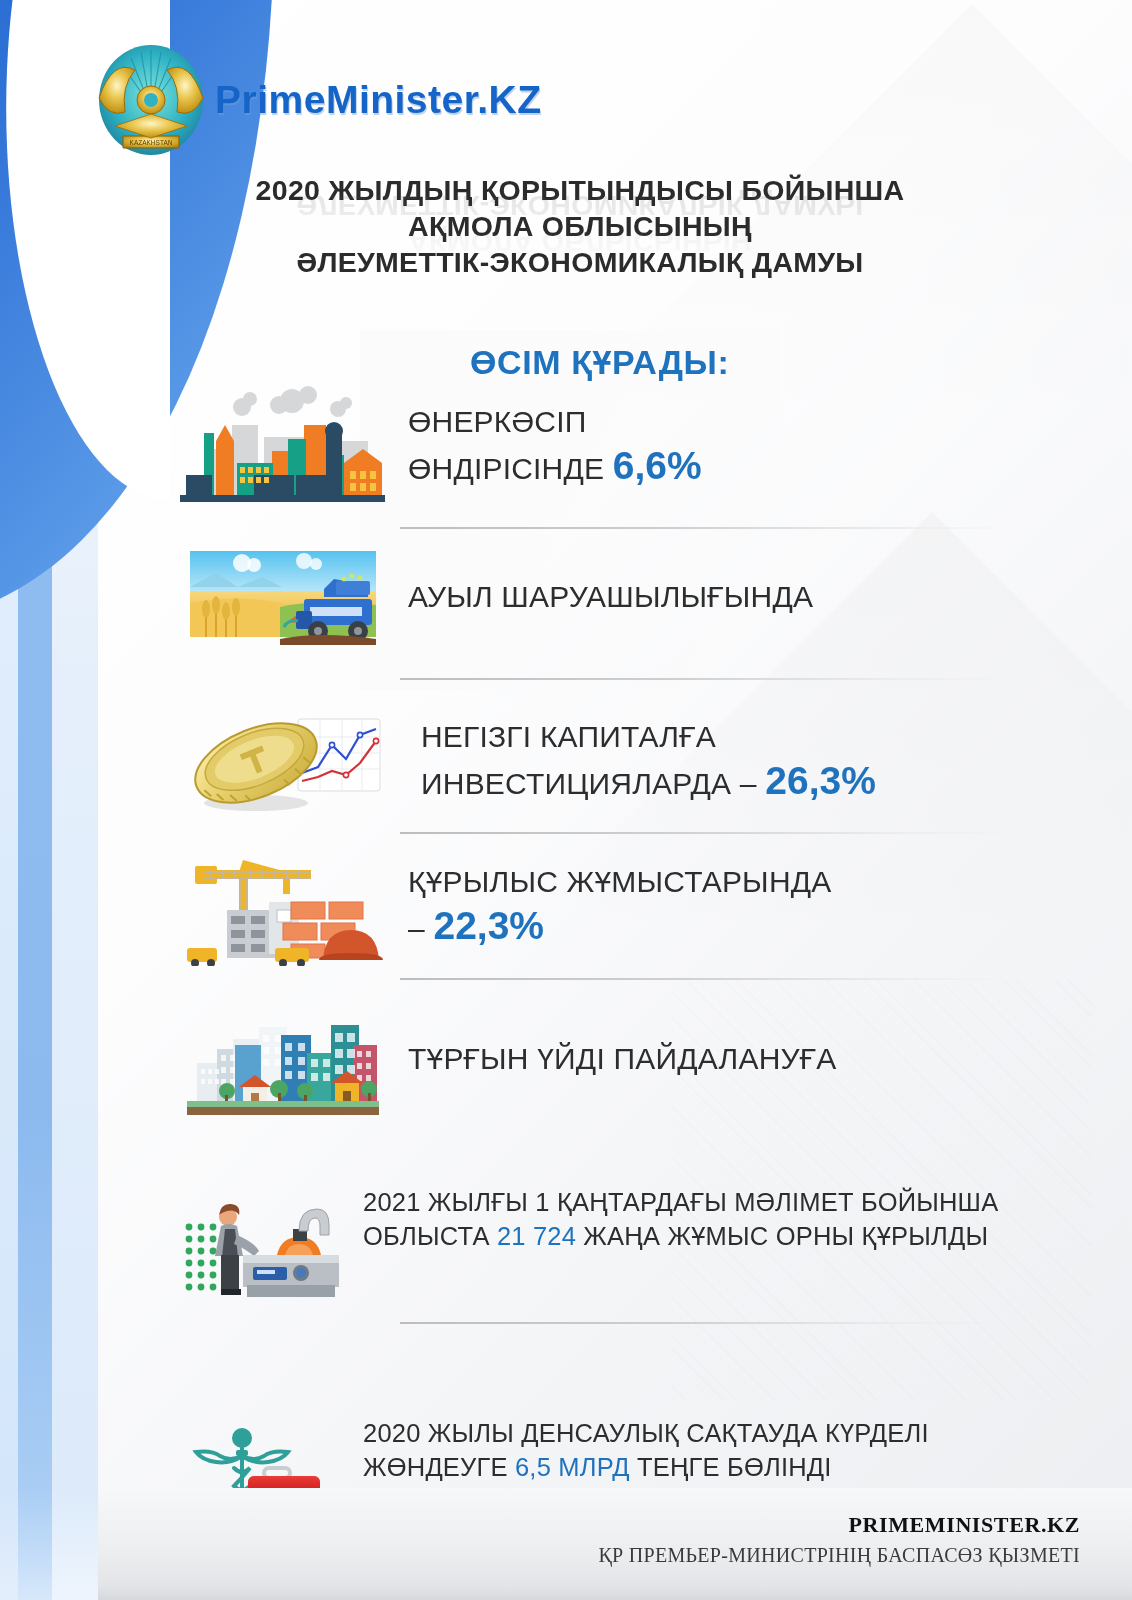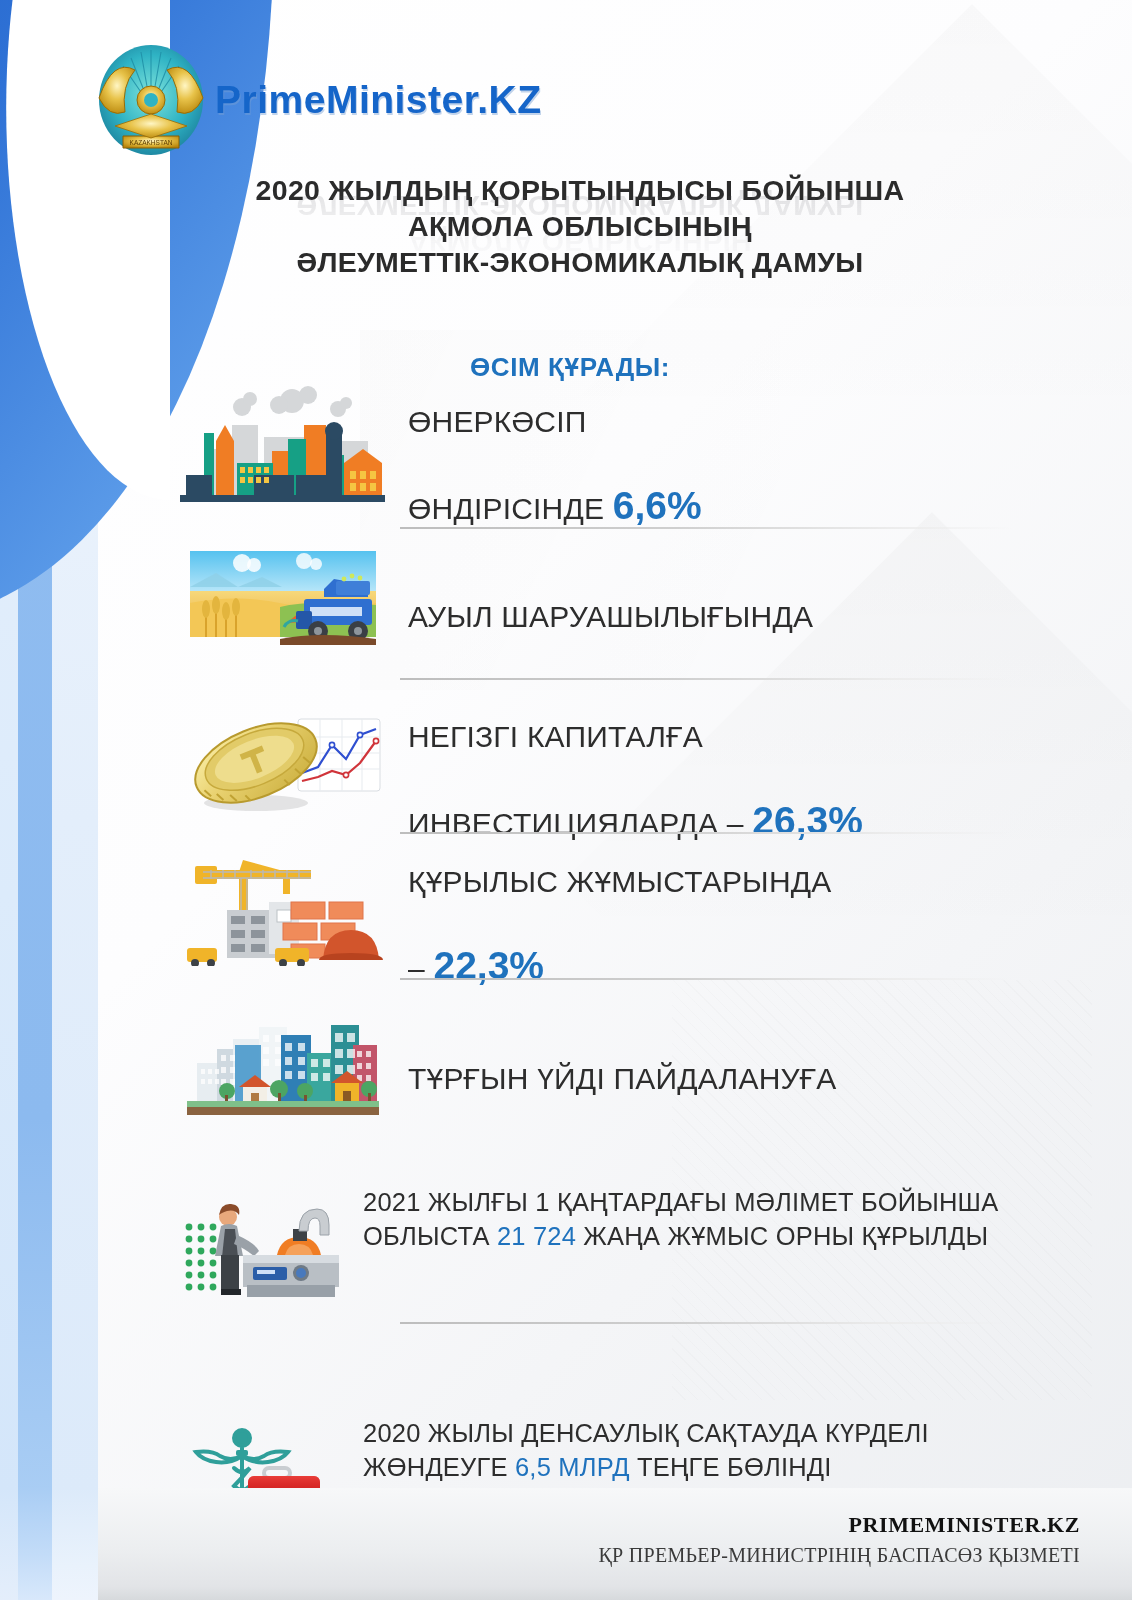--- a/index.html
+++ b/index.html
@@ -80,30 +80,30 @@
     position:absolute;left:0;top:16px;width:100%;
     font-size:28.5px;font-weight:bold;line-height:36px;letter-spacing:0.3px;
     color:rgba(90,90,95,0.30);
     transform:scaleY(-1);
     -webkit-mask-image:linear-gradient(to top,rgba(0,0,0,0.55),rgba(0,0,0,0) 72%);
             mask-image:linear-gradient(to top,rgba(0,0,0,0.55),rgba(0,0,0,0) 72%);
     pointer-events:none;
   }
 
   .growth-head{
-    position:absolute;left:470px;top:352px;
-    font-size:26px;font-weight:bold;color:#1f72bd;letter-spacing:0.6px;
+    position:absolute;left:470px;top:343px;
+    font-size:34px;font-weight:bold;color:#1f72bd;letter-spacing:0.6px;
   }
 
   
   .row{position:absolute;left:175px;width:880px;display:flex;align-items:center;}
   .icon-cell{width:215px;flex:0 0 215px;display:flex;align-items:center;justify-content:center;}
   .text-cell{flex:1;padding-left:18px;}
   .stat-line{
-    font-size:30px;font-weight:400;color:#2d2d2d;line-height:44px;letter-spacing:0.2px;margin-top:40px;
+    font-size:30px;font-weight:400;color:#2d2d2d;line-height:44px;letter-spacing:0.2px;
   }
   .stat-line .val{
     color:#1f72bd;font-weight:bold;font-size:39px;letter-spacing:0px;
   }
   .divider{
     position:absolute;left:400px;width:612px;height:2px;
     background:linear-gradient(90deg,#bdbdbd 0%,#cfcfcf 45%,#ececec 80%,rgba(255,255,255,0) 100%);
   }
 
   
@@ -332,21 +332,21 @@
         </g>
         <path d="M96 94 q40 -8 96 0 v6 H96z" fill="#7a4a2a"></path>
       </svg>
     </div>
     <div class="text-cell">
       <div class="stat-line"><span>АУЫЛ ШАРУАШЫЛЫҒЫНДА</span></div>
     </div>
   </div>
   <div class="divider" style="top:678px;"></div>
 
-  <div class="row" style="top:700px;height:120px;">
+  <div class="row" style="top:700px;height:120px;gap:13px;">
     <div class="icon-cell">
       <svg width="205" height="118" viewBox="0 0 205 118">
         <defs>
           <linearGradient id="coing" x1="0" y1="0" x2="1" y2="1">
             <stop offset="0%" stop-color="#fdf3b0"></stop>
               <stop offset="40%" stop-color="#e9d271"></stop>
             <stop offset="100%" stop-color="#c9ac3a"></stop>
           </linearGradient>
         </defs>
         <rect x="118" y="18" width="82" height="72" rx="3" fill="#ffffff" stroke="#d9dde2"></rect>

